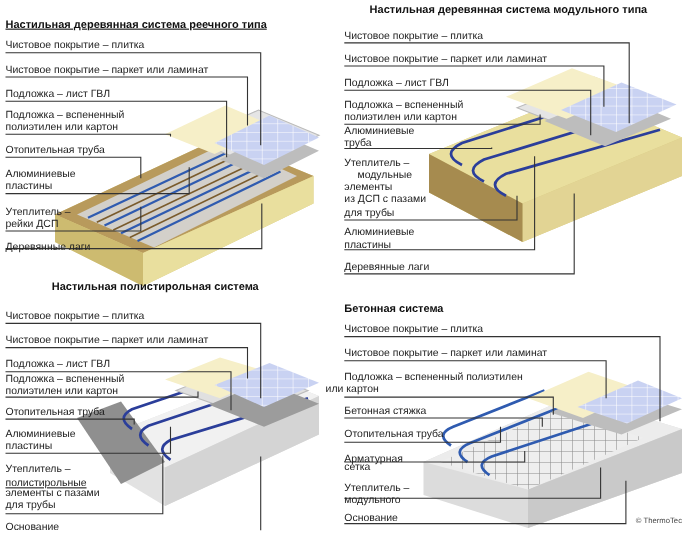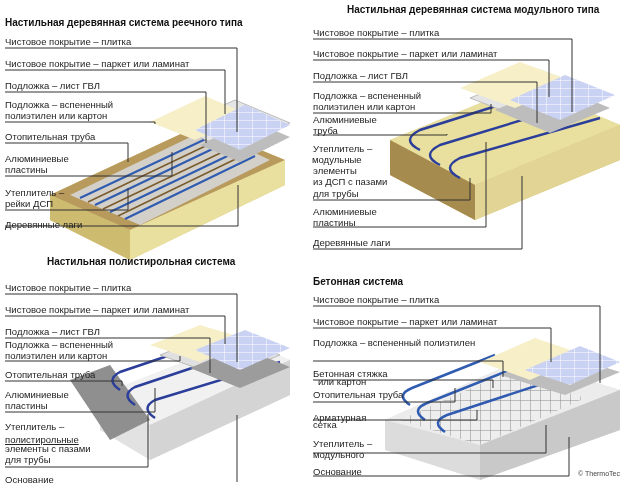--- a/index.html
+++ b/index.html
@@ -122,43 +122,43 @@
     <path d="M313 328 H551 V362"></path>
     <path d="M313 361 H503 V377"></path>
     <path d="M313 380 H493 V388"></path>
     <path d="M313 402 H455 V388"></path>
     <path d="M313 420 H477 V410"></path>
     <path d="M313 453 H546 V425"></path>
     <path d="M313 476 H569 V437"></path>
   </g>
 </svg>
 
-<div class="title" style="left:5px;top:17px;">Настильная деревянная система реечного типа</div>
+<div class="title" style="left:5px;top:17px;text-decoration:underline;">Настильная деревянная система реечного типа</div>
 <div class="lbl" style="left:5px;top:36px;">Чистовое покрытие – плитка</div>
 <div class="lbl" style="left:5px;top:58px;">Чистовое покрытие – паркет или ламинат</div>
 <div class="lbl" style="left:5px;top:80px;">Подложка – лист ГВЛ</div>
 <div class="lbl" style="left:5px;top:99px;">Подложка – вспененный</div>
 <div class="lbl" style="left:5px;top:110px;">полиэтилен или картон</div>
 <div class="lbl" style="left:5px;top:131px;">Отопительная труба</div>
 <div class="lbl" style="left:5px;top:153px;">Алюминиевые</div>
 <div class="lbl" style="left:5px;top:164px;">пластины</div>
 <div class="lbl" style="left:5px;top:187px;">Утеплитель –</div>
 <div class="lbl" style="left:5px;top:198px;">рейки ДСП</div>
 <div class="lbl" style="left:5px;top:219px;">Деревянные лаги</div>
 
-<div class="title" style="left:313px;top:4px;padding-left:34px;">Настильная деревянная система модульного типа</div>
+<div class="title" style="left:302px;top:4px;padding-left:34px;">Настильная деревянная система модульного типа</div>
 <div class="lbl" style="left:313px;top:27px;">Чистовое покрытие – плитка</div>
 <div class="lbl" style="left:313px;top:48px;">Чистовое покрытие – паркет или ламинат</div>
 <div class="lbl" style="left:313px;top:70px;">Подложка – лист ГВЛ</div>
 <div class="lbl" style="left:313px;top:90px;">Подложка – вспененный</div>
 <div class="lbl" style="left:313px;top:101px;">полиэтилен или картон</div>
 <div class="lbl" style="left:313px;top:114px;">Алюминиевые</div>
 <div class="lbl" style="left:313px;top:125px;">труба</div>
 <div class="lbl" style="left:313px;top:143px;">Утеплитель –</div>
-<div class="lbl" style="left:312px;top:154px;">модульные</div>
+<div class="lbl" style="left:325px;top:154px;">модульные</div>
 <div class="lbl" style="left:313px;top:165px;">элементы</div>
 <div class="lbl" style="left:313px;top:176px;">из ДСП с пазами</div>
 <div class="lbl" style="left:313px;top:188px;">для трубы</div>
 <div class="lbl" style="left:313px;top:206px;">Алюминиевые</div>
 <div class="lbl" style="left:313px;top:217px;">пластины</div>
 <div class="lbl" style="left:313px;top:237px;">Деревянные лаги</div>
 
 <div class="title" style="left:5px;top:256px;padding-left:42px;">Настильная полистирольная система</div>
 <div class="lbl" style="left:5px;top:282px;">Чистовое покрытие – плитка</div>
 <div class="lbl" style="left:5px;top:304px;">Чистовое покрытие – паркет или ламинат</div>
@@ -171,21 +171,21 @@
 <div class="lbl" style="left:5px;top:421px;">Утеплитель –</div>
 <div class="lbl" style="left:5px;top:434px;text-decoration:underline;">полистирольные</div>
 <div class="lbl" style="left:5px;top:443px;">элементы с пазами</div>
 <div class="lbl" style="left:5px;top:454px;">для трубы</div>
 <div class="lbl" style="left:5px;top:474px;">Основание</div>
 
 <div class="title" style="left:313px;top:276px;">Бетонная система</div>
 <div class="lbl" style="left:313px;top:294px;">Чистовое покрытие – плитка</div>
 <div class="lbl" style="left:313px;top:316px;">Чистовое покрытие – паркет или ламинат</div>
 <div class="lbl" style="left:313px;top:337px;">Подложка – вспененный полиэтилен</div>
-<div class="lbl" style="left:318px;top:348px;margin-top:28px;">или картон</div>
+<div class="lbl" style="left:296px;top:348px;">или картон</div>
 <div class="lbl" style="left:313px;top:368px;">Бетонная стяжка</div>
 <div class="lbl" style="left:313px;top:389px;">Отопительная труба</div>
 <div class="lbl" style="left:313px;top:412px;">Арматурная</div>
 <div class="lbl" style="left:313px;top:419px;">сетка</div>
 <div class="lbl" style="left:313px;top:438px;">Утеплитель –</div>
 <div class="lbl" style="left:313px;top:449px;">модульного</div>
 <div class="lbl" style="left:313px;top:466px;">Основание</div>
 
 <div class="copy" style="left:578px;top:470px;">© ThermoTec</div>
 

